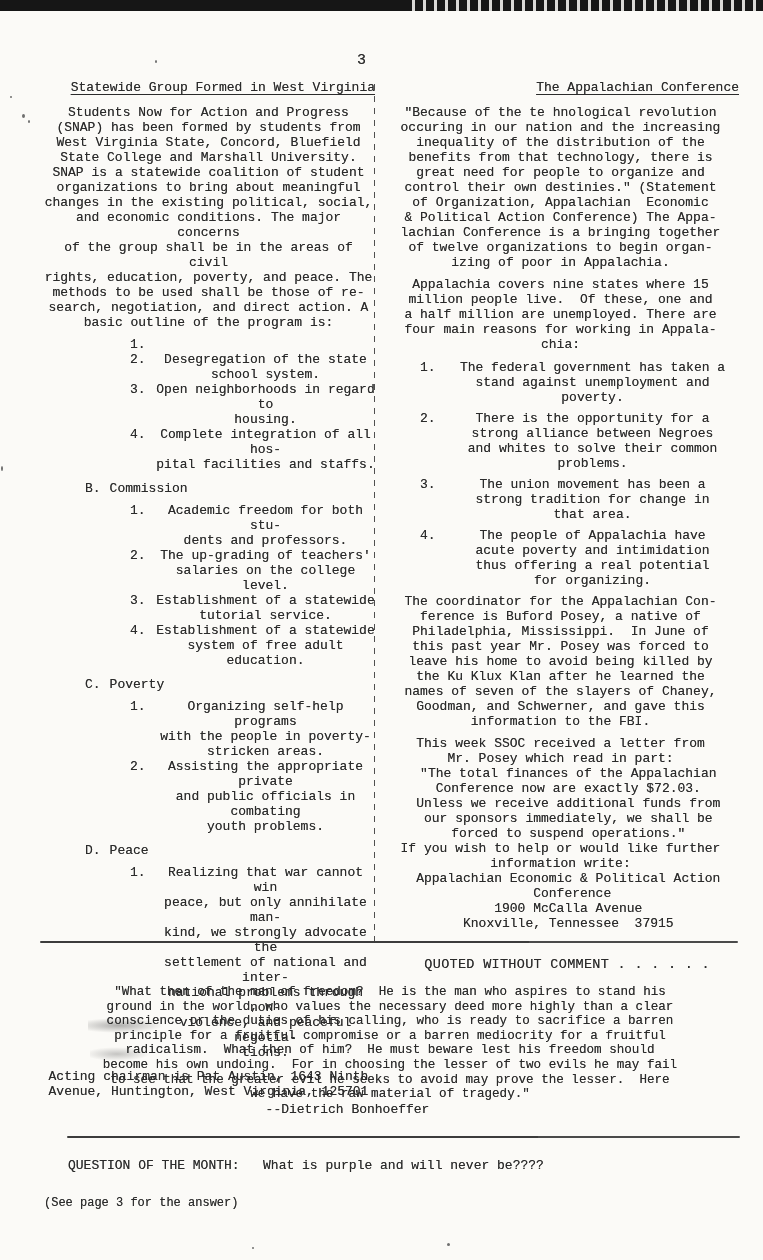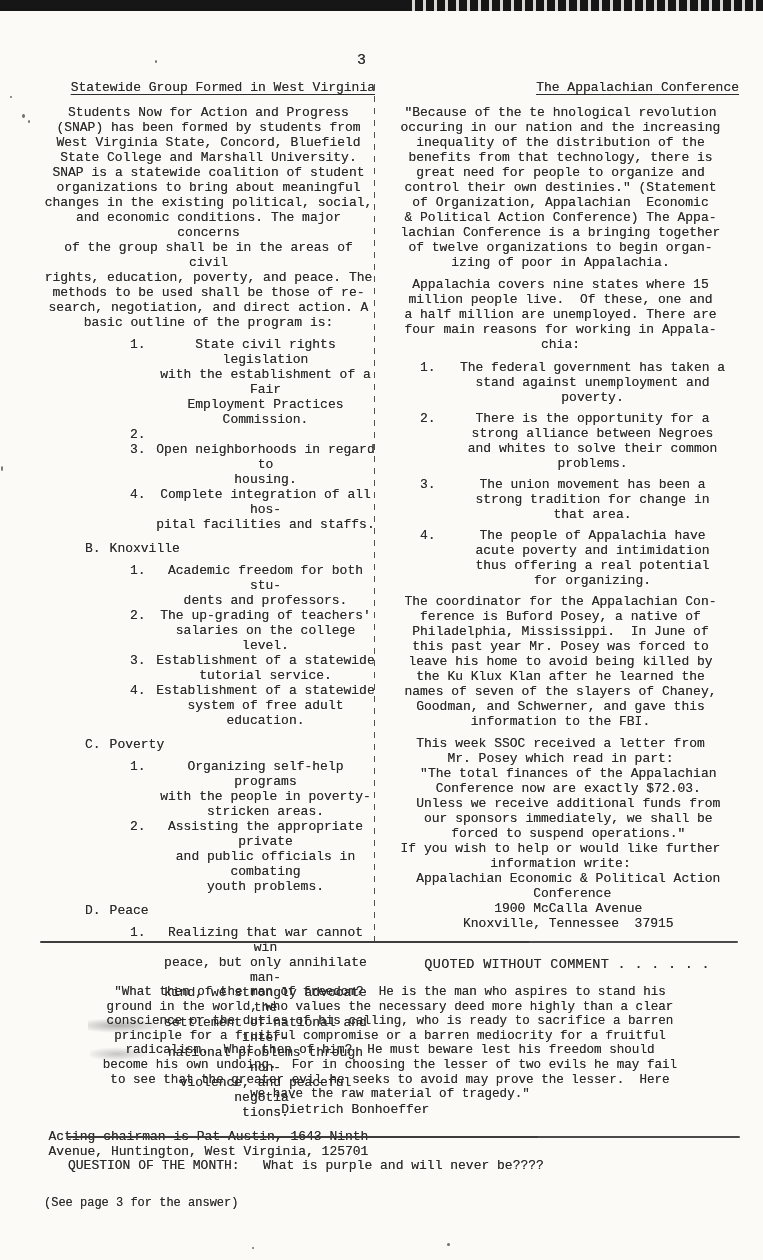--- a/index.html
+++ b/index.html
@@ -107,41 +107,40 @@
 and economic conditions. The major concerns
 of the group shall be in the areas of civil
 rights, education, poverty, and peace. The
 methods to be used shall be those of re-
 search, negotiation, and direct action. A
 basic outline of the program is:</div>
 
       <div class="outline-section">
         <div class="o-item">
             <span class="num">1.</span>
-            <span class="t">State civil rights legislation
-with the establishment of a Fair
-Employment Practices Commission.</span>
           </div>
         <div class="o-item">
             <span class="num">2.</span>
+            <span class="t">Desegregation of the state
+school system.</span>
           </div>
         <div class="o-item">
             <span class="num">3.</span>
             <span class="t">Open neighborhoods in regard to
 housing.</span>
           </div>
         <div class="o-item">
             <span class="num">4.</span>
             <span class="t">Complete integration of all hos-
 pital facilities and staffs.</span>
           </div>
       </div>
 
       <div class="outline-section">
-        <div class="section-title"><span class="sec-label">B.</span><span>Knoxville</span></div>
+        <div class="section-title"><span class="sec-label">B.</span><span>Commission</span></div>
         <div class="o-item">
             <span class="num">1.</span>
             <span class="t">Academic freedom for both stu-
 dents and professors.</span>
           </div>
         <div class="o-item">
             <span class="num">2.</span>
             <span class="t">The up-grading of teachers'
 salaries on the college level.</span>
           </div>

